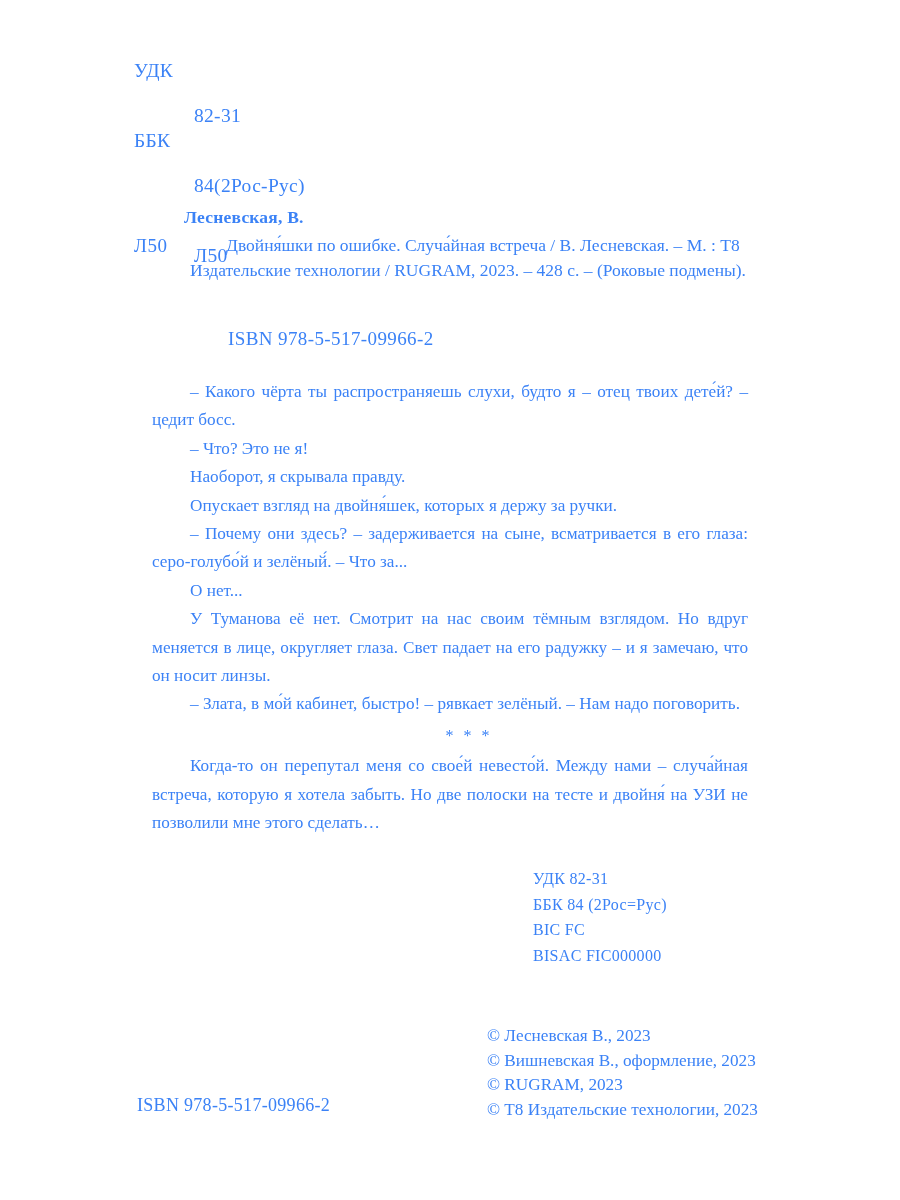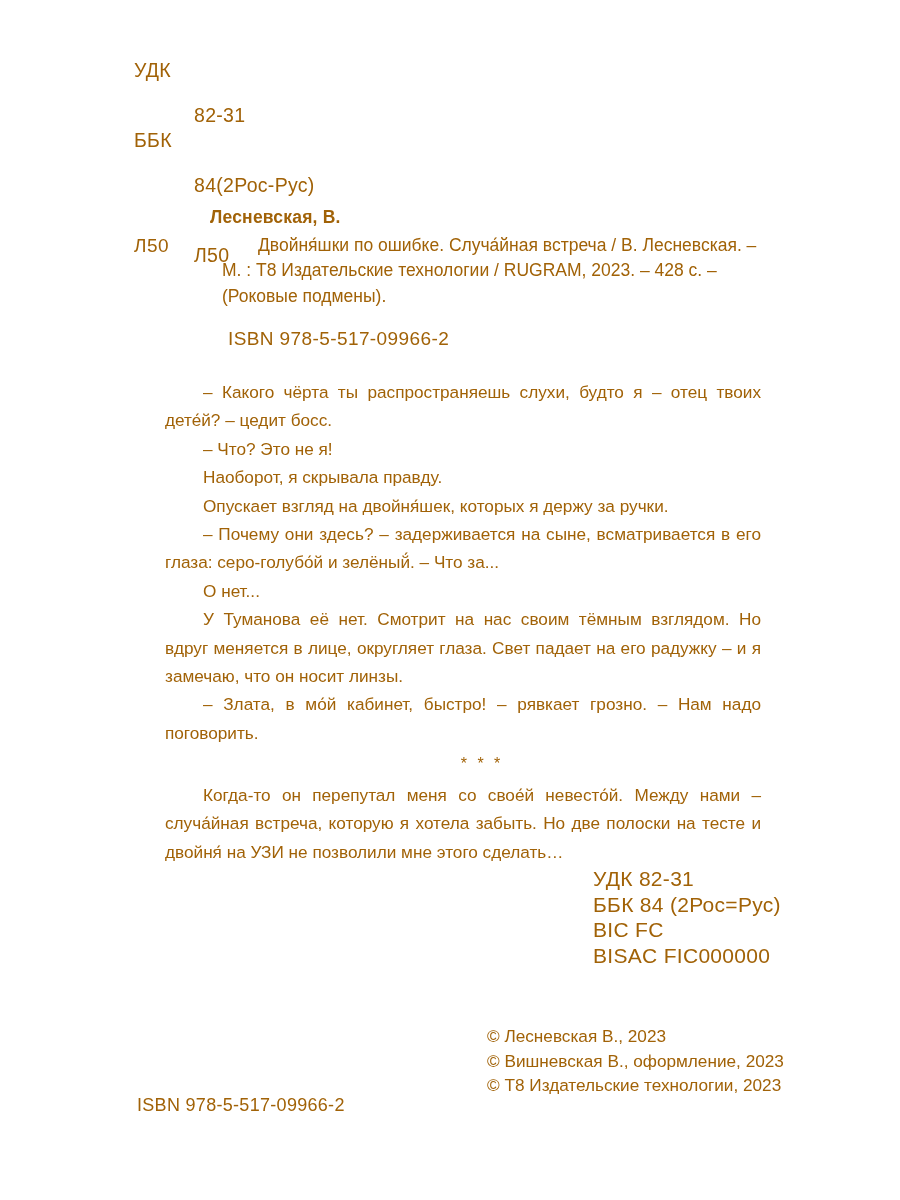--- a/index.html
+++ b/index.html
@@ -6,22 +6,22 @@
   html, body {
     margin: 0;
     padding: 0;
     background: #ffffff;
   }
   .page {
     position: relative;
     width: 900px;
     height: 1200px;
     background: #ffffff;
-    font-family: Liberation Sans, sans-serif;
-    color: #a16207;
+    font-family: Liberation Serif, serif;
+    color: #3b82f6;
     overflow: hidden;
   }
 
   
   .class-block {
     position: absolute;
     left: 134px;
     top: 58px;
     font-size: 19.5px;
     line-height: 25px;
@@ -43,55 +43,55 @@
   
   .bib {
     position: absolute;
     left: 134px;
     top: 205px;
     width: 630px;
     font-size: 17.5px;
     line-height: 25.5px;
   }
   .bib-author {
-    margin-left: 76px;
+    margin-left: 50px;
     font-weight: bold;
     font-size: 17.5px;
     letter-spacing: 0.2px;
   }
   .bib-body {
     position: relative;
     margin-top: 2px;
   }
   .bib-mark {
     position: absolute;
     left: 0;
     top: 0;
     font-size: 19px;
     letter-spacing: 0.5px;
   }
   .bib-desc {
-    margin-left: 88px;
+    margin-left: 56px;
     text-indent: 36px;
     text-align: left;
   }
 
   
   .isbn-record {
     position: absolute;
     left: 228px;
     top: 328px;
     font-size: 19px;
     letter-spacing: 0.4px;
   }
 
   
   .excerpt {
     position: absolute;
-    left: 165px;
+    left: 152px;
     top: 378px;
     width: 596px;
     font-size: 17.2px;
     line-height: 28.4px;
     text-align: justify;
     text-justify: inter-word;
   }
   .excerpt p {
     margin: 0;
     text-indent: 38px;
@@ -102,23 +102,23 @@
     text-align: center;
     letter-spacing: 3px;
     font-size: 16px;
     padding-top: 3px;
     padding-bottom: 2px;
   }
 
   
   .class-bottom {
     position: absolute;
-    left: 593px;
+    left: 533px;
     top: 866px;
-    font-size: 21px;
+    font-size: 16px;
     line-height: 25.5px;
     letter-spacing: 0.3px;
   }
   .class-bottom div {
     white-space: pre;
   }
 
   
   .copyright {
     position: absolute;
@@ -171,33 +171,34 @@
   <div class="isbn-record">ISBN 978-5-517-09966-2</div>
 
   <div class="excerpt">
     <p>– Какого чёрта ты распространяешь слухи, будто я – отец твоих дете́й? – цедит босс.</p>
     <p>– Что? Это не я!</p>
     <p>Наоборот, я скрывала правду.</p>
     <p>Опускает взгляд на двойня́шек, которых я держу за ручки.</p>
     <p>– Почему они здесь? – задерживается на сыне, всматривается в его глаза: серо-голубо́й и зелёный́. – Что за...</p>
     <p>О нет...</p>
     <p>У Туманова её нет. Смотрит на нас своим тёмным взглядом. Но вдруг меняется в лице, округляет глаза. Свет падает на его радужку – и я замечаю, что он носит линзы.</p>
-    <p>– Злата, в мо́й кабинет, быстро! – рявкает грозно. – Нам надо поговорить.</p>
+    <p>– Злата, в мо́й кабинет, быстро! – рявкает зелёный. – Нам надо поговорить.</p>
     <p class="stars">* * *</p>
     <p>Когда-то он перепутал меня со свое́й невесто́й. Между нами – случа́йная встреча, которую я хотела забыть. Но две полоски на тесте и двойня́ на УЗИ не позволили мне этого сделать…</p>
   </div>
 
   <div class="class-bottom">
     <div>УДК 82-31</div>
     <div>ББК 84 (2Рос=Рус)</div>
     <div>BIC FC</div>
     <div>BISAC FIC000000</div>
   </div>
 
   <div class="copyright">
     <div>© Лесневская В., 2023</div>
     <div>© Вишневская В., оформление, 2023</div>
+    <div>© RUGRAM, 2023</div>
     <div>© Т8 Издательские технологии, 2023</div>
   </div>
 
   <div class="isbn-bottom">ISBN 978-5-517-09966-2</div>
 
 </div>
 
 </body></html>

